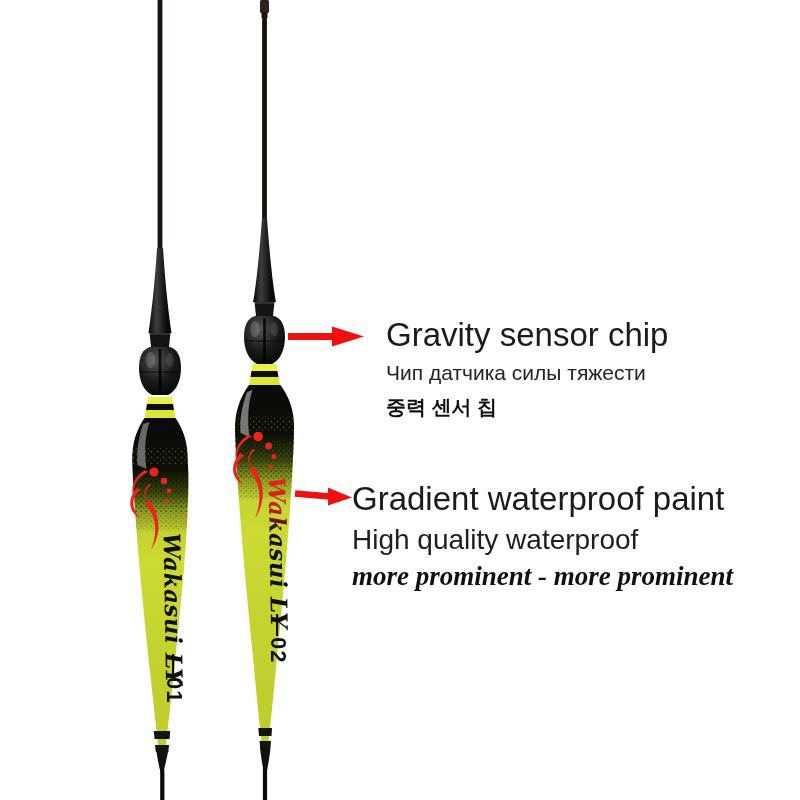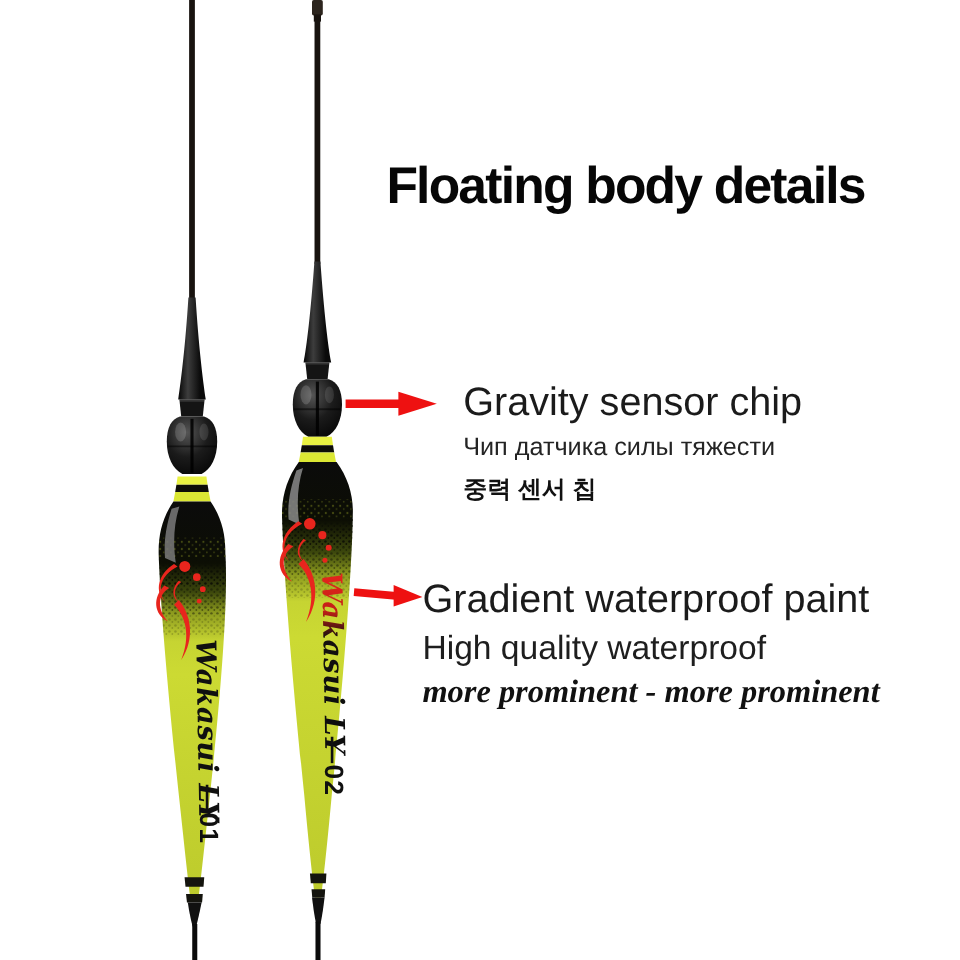--- a/index.html
+++ b/index.html
@@ -165,21 +165,20 @@
     <g>
       <line x1="288" y1="336.5" x2="334" y2="336.5" stroke="#ee1111" stroke-width="7"></line>
       <polygon points="332,326.5 364,336.5 332,346.5" fill="#ee1111"></polygon>
     </g>
     <g>
       <line x1="295" y1="493.5" x2="330" y2="496.5" stroke="#ee1111" stroke-width="6.5"></line>
       <polygon points="328,487.5 352,497.5 328,505.5" fill="#ee1111"></polygon>
     </g>
   </svg>
 
-  <div class="title">Floating body details</div>
 
   <div class="anno anno-gravity">
     <div class="head">Gravity sensor chip</div>
     <div class="ru">Чип датчика силы тяжести</div>
     <div class="ko">중력 센서 칩</div>
   </div>
 
   <div class="anno anno-paint">
     <div class="head">Gradient waterproof paint</div>
     <div class="sub">High quality waterproof</div>

